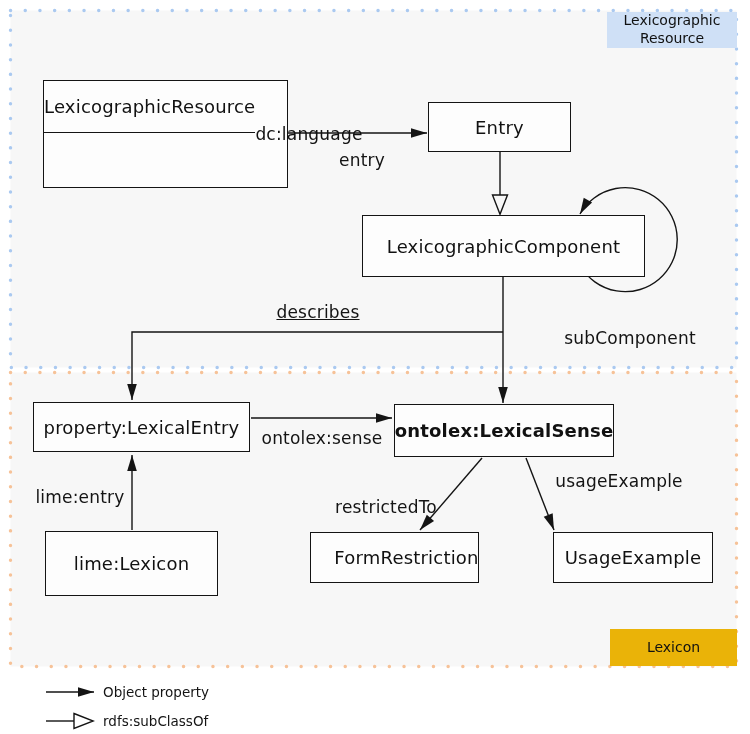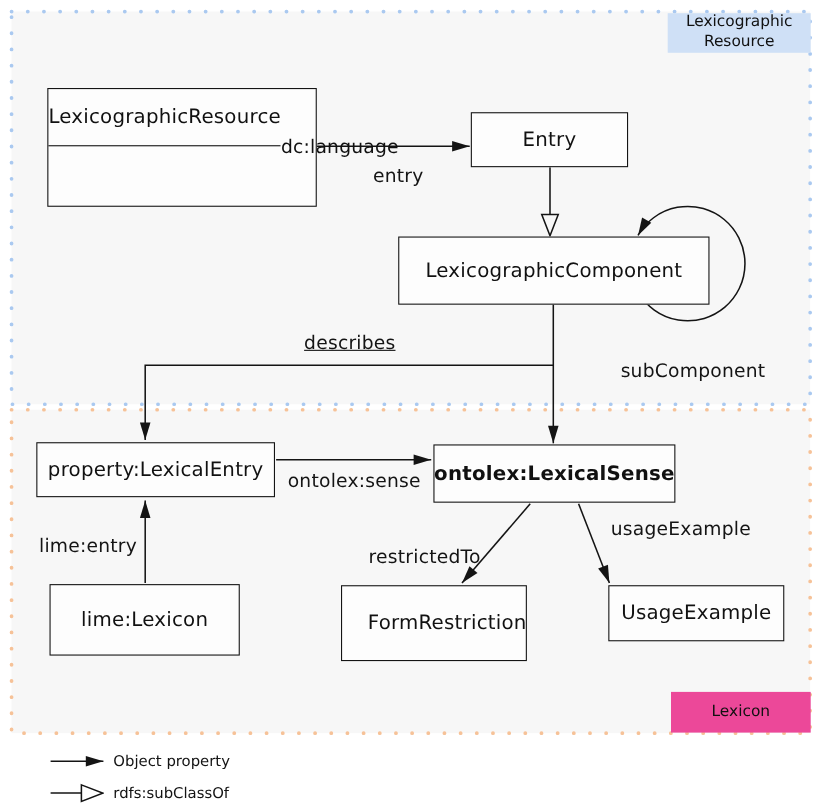--- a/index.html
+++ b/index.html
@@ -79,36 +79,36 @@
   <div class="node" style="left:428px;top:102px;width:143px;height:50px;">Entry</div>
 
   <div class="node" style="left:362px;top:215px;width:283px;height:62px;">LexicographicComponent</div>
 
   <div class="node" style="left:33px;top:402px;width:217px;height:50px;">property:LexicalEntry</div>
 
   <div class="node" style="left:394px;top:404px;width:220px;height:53px;font-weight:bold;">ontolex:LexicalSense</div>
 
   <div class="node" style="left:45px;top:531px;width:173px;height:65px;">lime:Lexicon</div>
 
-  <div class="node" style="left:310px;top:532px;width:169px;height:69px;padding-left:24px;">FormRestriction</div>
+  <div class="node" style="left:310px;top:532px;width:169px;height:51px;padding-left:24px;">FormRestriction</div>
 
   <div class="node" style="left:553px;top:532px;width:160px;height:51px;">UsageExample</div>
 
   <div class="edge-label" style="left:327px;top:150px;width:70px;">entry</div>
   <div class="edge-label" style="left:555px;top:296px;width:150px;margin-top:32px;">subComponent</div>
   <div class="edge-label" style="left:265px;top:302px;width:106px;text-decoration:underline;">describes</div>
   <div class="edge-label" style="left:257px;top:428px;width:130px;">ontolex:sense</div>
   <div class="edge-label" style="left:27px;top:487px;width:106px;">lime:entry</div>
   <div class="edge-label" style="left:330px;top:481px;width:112px;margin-top:16px;">restrictedTo</div>
   <div class="edge-label" style="left:552px;top:471px;width:134px;">usageExample</div>
 
   <div class="badge" style="left:607px;top:12px;width:130px;height:36px;background:#cfe0f6;">
     <span>Lexicographic</span>
     <span>Resource</span>
   </div>
-  <div class="badge" style="left:610px;top:629px;width:127px;height:37px;background:#ec4899;">Lexicon</div>
+  <div class="badge" style="left:610px;top:629px;width:127px;height:37px;background:#eab308;">Lexicon</div>
 
   <div>
     <div class="legend-label" style="left:103px;top:684px;">Object property</div>
     <div class="legend-label" style="left:103px;top:713px;">rdfs:subClassOf</div>
   </div>
 
 </div>
 
 </body></html>

